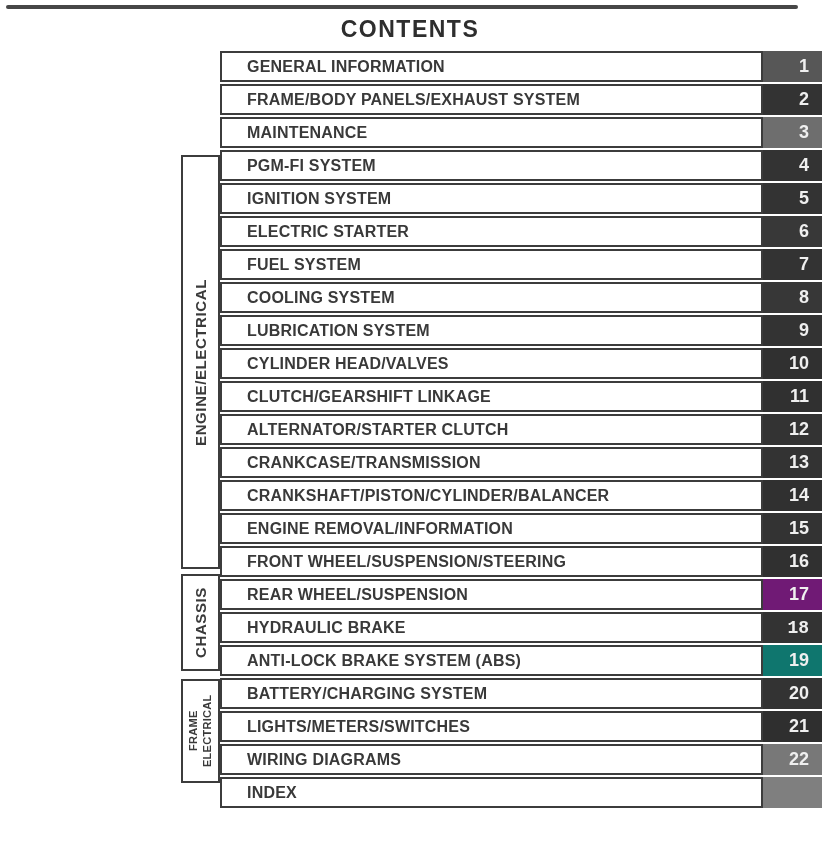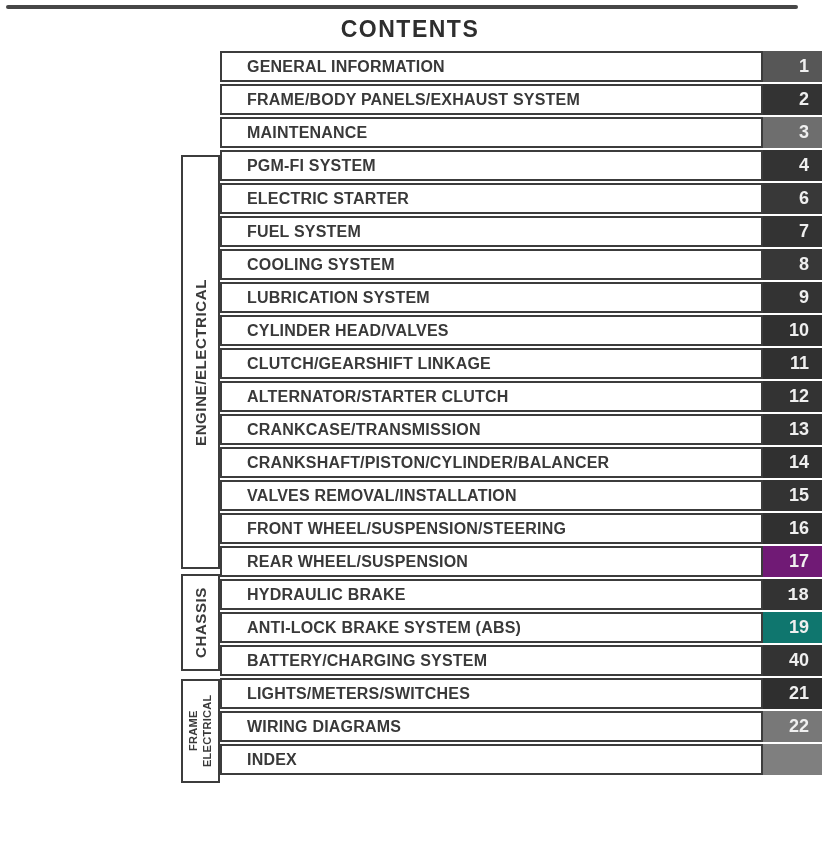--- a/index.html
+++ b/index.html
@@ -166,20 +166,28 @@
 
   <div class="row">
     <div class="label-box">
       <span class="label">PGM-FI SYSTEM</span>
     </div>
     <div class="tab" style="background: rgb(51, 51, 51);">
       <span class="num">4</span>
     </div>
   </div>
 
+  <div class="row">
+    <div class="label-box">
+      <span class="label">IGNITION SYSTEM</span>
+    </div>
+    <div class="tab" style="background: rgb(51, 51, 51);">
+      <span class="num">5</span>
+    </div>
+  </div>
 
   <div class="row">
     <div class="label-box">
       <span class="label">ELECTRIC STARTER</span>
     </div>
     <div class="tab" style="background: rgb(56, 56, 56);">
       <span class="num">6</span>
     </div>
   </div>
 
@@ -250,21 +258,21 @@
     <div class="label-box">
       <span class="label">CRANKSHAFT/PISTON/CYLINDER/BALANCER</span>
     </div>
     <div class="tab" style="background: rgb(48, 48, 48); text-align: center;">
       <span class="num">14</span>
     </div>
   </div>
 
   <div class="row">
     <div class="label-box">
-      <span class="label">VALVES REMOVAL/INSTALLATION</span>
+      <span class="label">ENGINE REMOVAL/INFORMATION</span>
     </div>
     <div class="tab" style="background: rgb(51, 51, 51);">
       <span class="num">15</span>
     </div>
   </div>
 
   <div class="row">
     <div class="label-box">
       <span class="label">FRONT WHEEL/SUSPENSION/STEERING</span>
     </div>
@@ -298,21 +306,21 @@
     <div class="tab" style="background: #0f766e;">
       <span class="num">19</span>
     </div>
   </div>
 
   <div class="row">
     <div class="label-box">
       <span class="label">BATTERY/CHARGING SYSTEM</span>
     </div>
     <div class="tab" style="background: rgb(51, 51, 51);">
-      <span class="num">40</span>
+      <span class="num">20</span>
     </div>
   </div>
 
   <div class="row">
     <div class="label-box">
       <span class="label">LIGHTS/METERS/SWITCHES</span>
     </div>
     <div class="tab" style="background: rgb(47, 47, 47);">
       <span class="num">21</span>
     </div>

